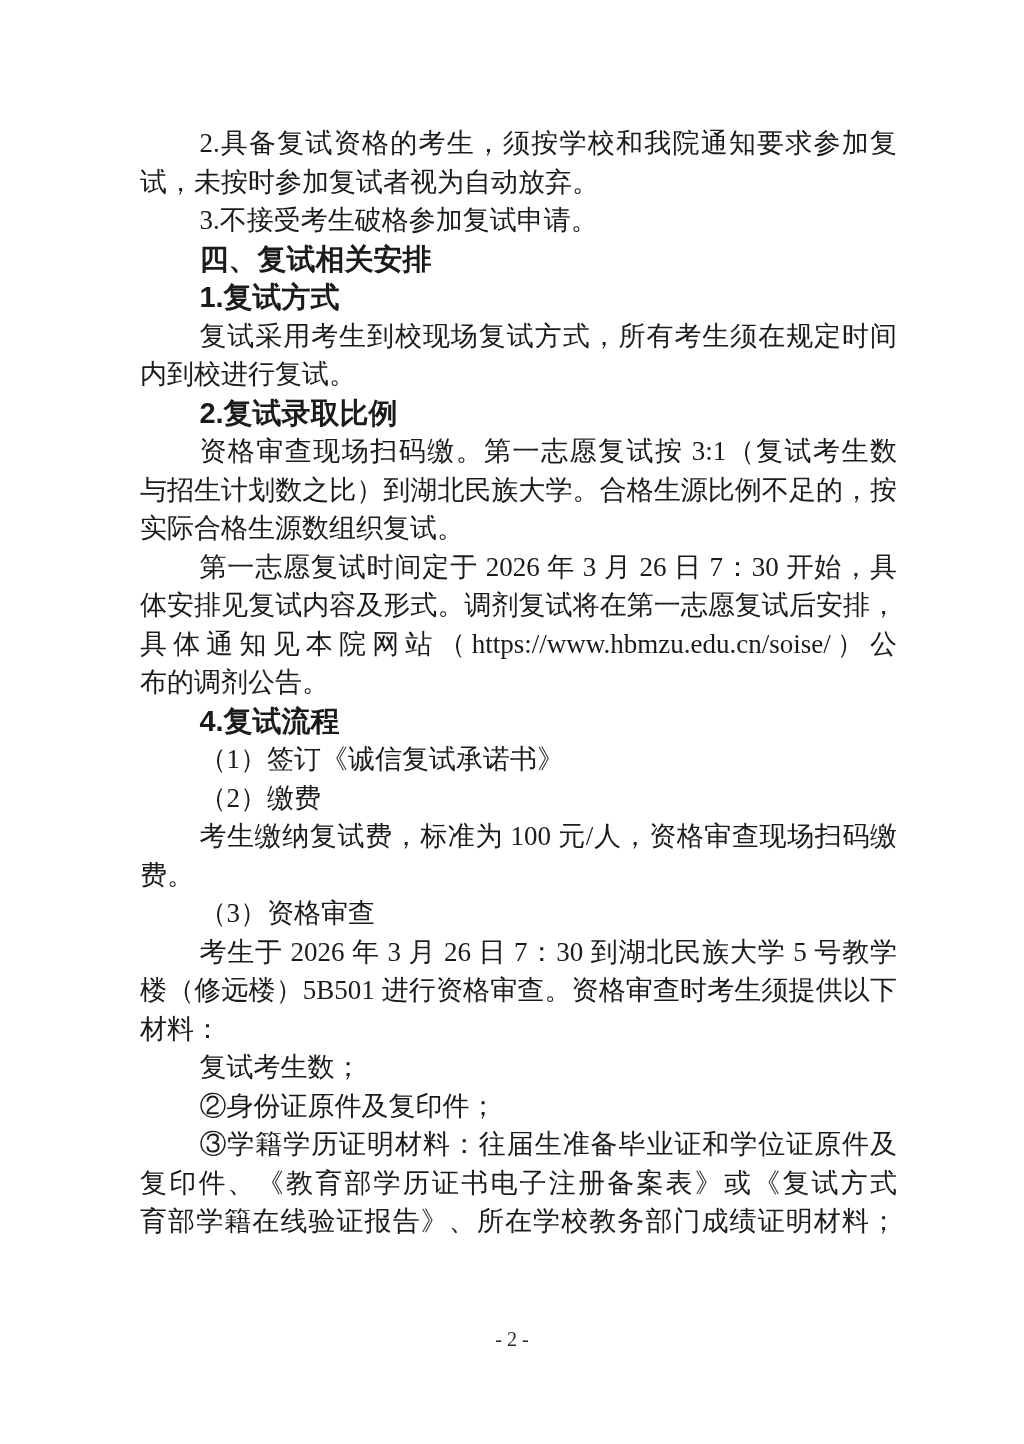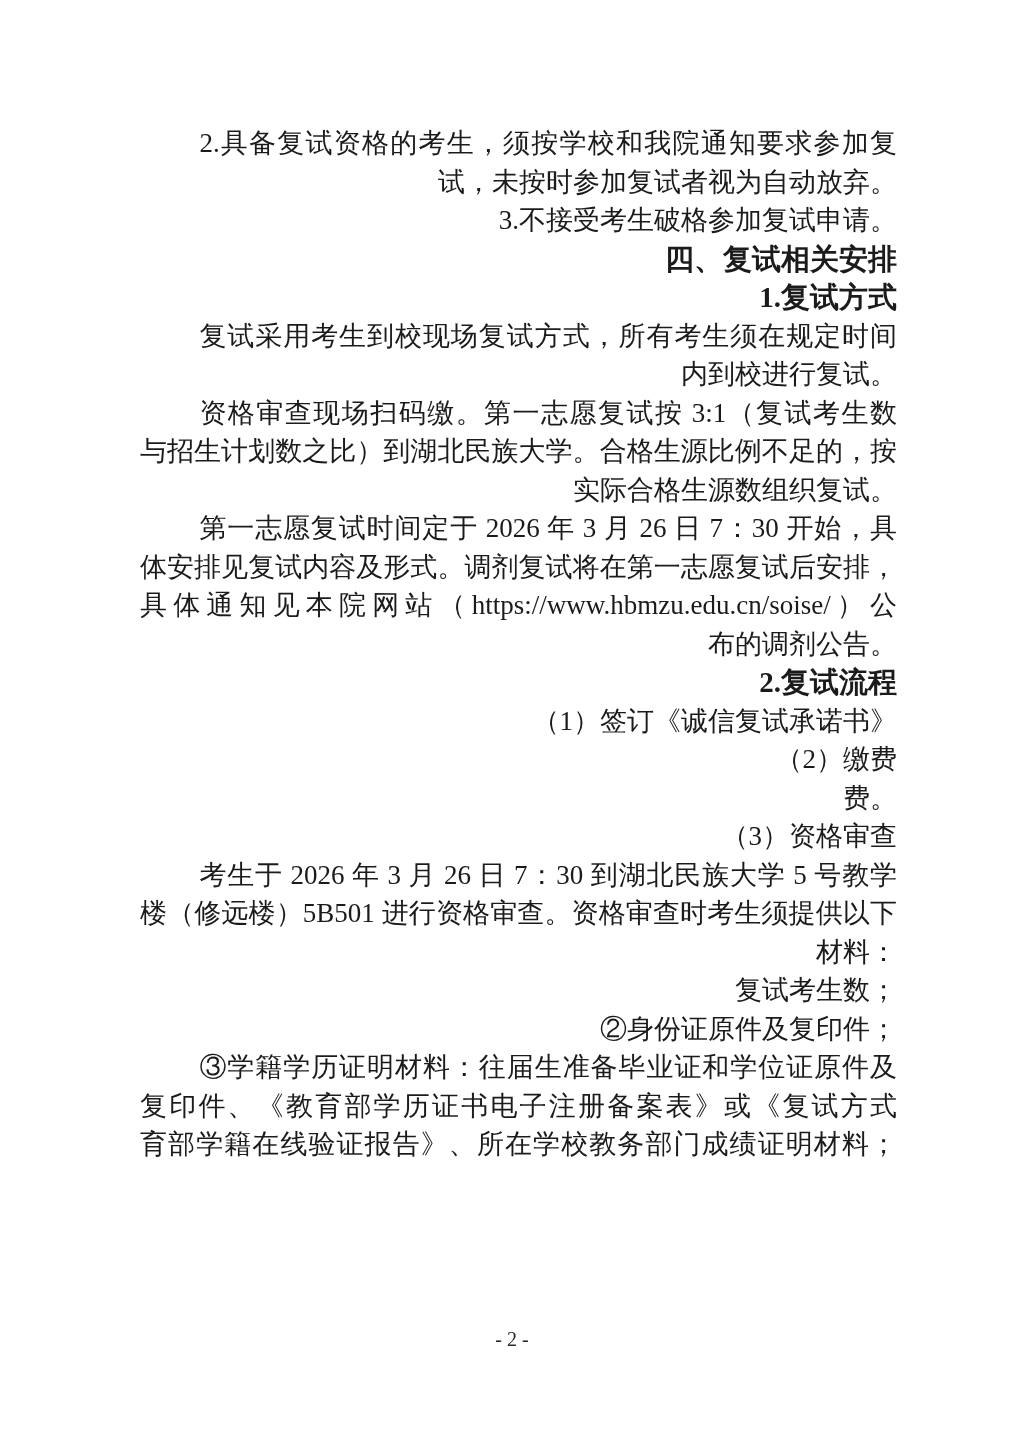--- a/index.html
+++ b/index.html
@@ -14,29 +14,29 @@
   }
   .content {
     position: absolute;
     left: 140px;
     top: 124px;
     width: 757px;
   }
   .line {
     font-size: 27px;
     line-height: 38.5px;
-    text-align: right;
+    text-align: left;
   }
   .l-indent { text-indent: 2.2em; }
   .l-justify {
     text-align: justify;
     text-align-last: justify;
   }
   .l-heading {
-    font-family: Liberation Serif, serif;
+    font-family: Liberation Sans, sans-serif;
     font-weight: 700;
     font-size: 29px;
     text-indent: 2.05em;
   }
   .footer {
     position: absolute;
     top: 1328px;
     left: 0;
     width: 100%;
     text-align: center;
@@ -49,30 +49,32 @@
 
 <div class="page">
   <div class="content">
       <div class="line l-indent l-justify">2.具备复试资格的考生，须按学校和我院通知要求参加复</div>
       <div class="line">试，未按时参加复试者视为自动放弃。</div>
       <div class="line l-indent">3.不接受考生破格参加复试申请。</div>
       <div class="line l-heading">四、复试相关安排</div>
       <div class="line l-heading">1.复试方式</div>
       <div class="line l-indent l-justify">复试采用考生到校现场复试方式，所有考生须在规定时间</div>
       <div class="line">内到校进行复试。</div>
+      <div class="line l-heading">2.复试录取比例</div>
       <div class="line l-indent l-justify">资格审查现场扫码缴。第一志愿复试按 3:1（复试考生数</div>
       <div class="line l-justify">与招生计划数之比）到湖北民族大学。合格生源比例不足的，按</div>
       <div class="line">实际合格生源数组织复试。</div>
       <div class="line l-indent l-justify">第一志愿复试时间定于 2026 年 3 月 26 日 7：30 开始，具</div>
       <div class="line l-justify">体安排见复试内容及形式。调剂复试将在第一志愿复试后安排，</div>
       <div class="line l-justify">具体通知见本院网站（https://www.hbmzu.edu.cn/soise/）公</div>
       <div class="line">布的调剂公告。</div>
-      <div class="line l-heading">2.复试流程</div>
+      <div class="line l-heading">4.复试流程</div>
       <div class="line l-indent">（1）签订《诚信复试承诺书》</div>
       <div class="line l-indent">（2）缴费</div>
+      <div class="line l-indent l-justify">考生缴纳复试费，标准为 100 元/人，资格审查现场扫码缴</div>
       <div class="line">费。</div>
       <div class="line l-indent">（3）资格审查</div>
       <div class="line l-indent l-justify">考生于 2026 年 3 月 26 日 7：30 到湖北民族大学 5 号教学</div>
       <div class="line l-justify">楼（修远楼）5B501 进行资格审查。资格审查时考生须提供以下</div>
       <div class="line">材料：</div>
       <div class="line l-indent">复试考生数；</div>
       <div class="line l-indent">②身份证原件及复印件；</div>
       <div class="line l-indent l-justify">③学籍学历证明材料：往届生准备毕业证和学位证原件及</div>
       <div class="line l-justify">复印件、《教育部学历证书电子注册备案表》或《复试方式</div>
       <div class="line l-justify">育部学籍在线验证报告》、所在学校教务部门成绩证明材料；</div>

